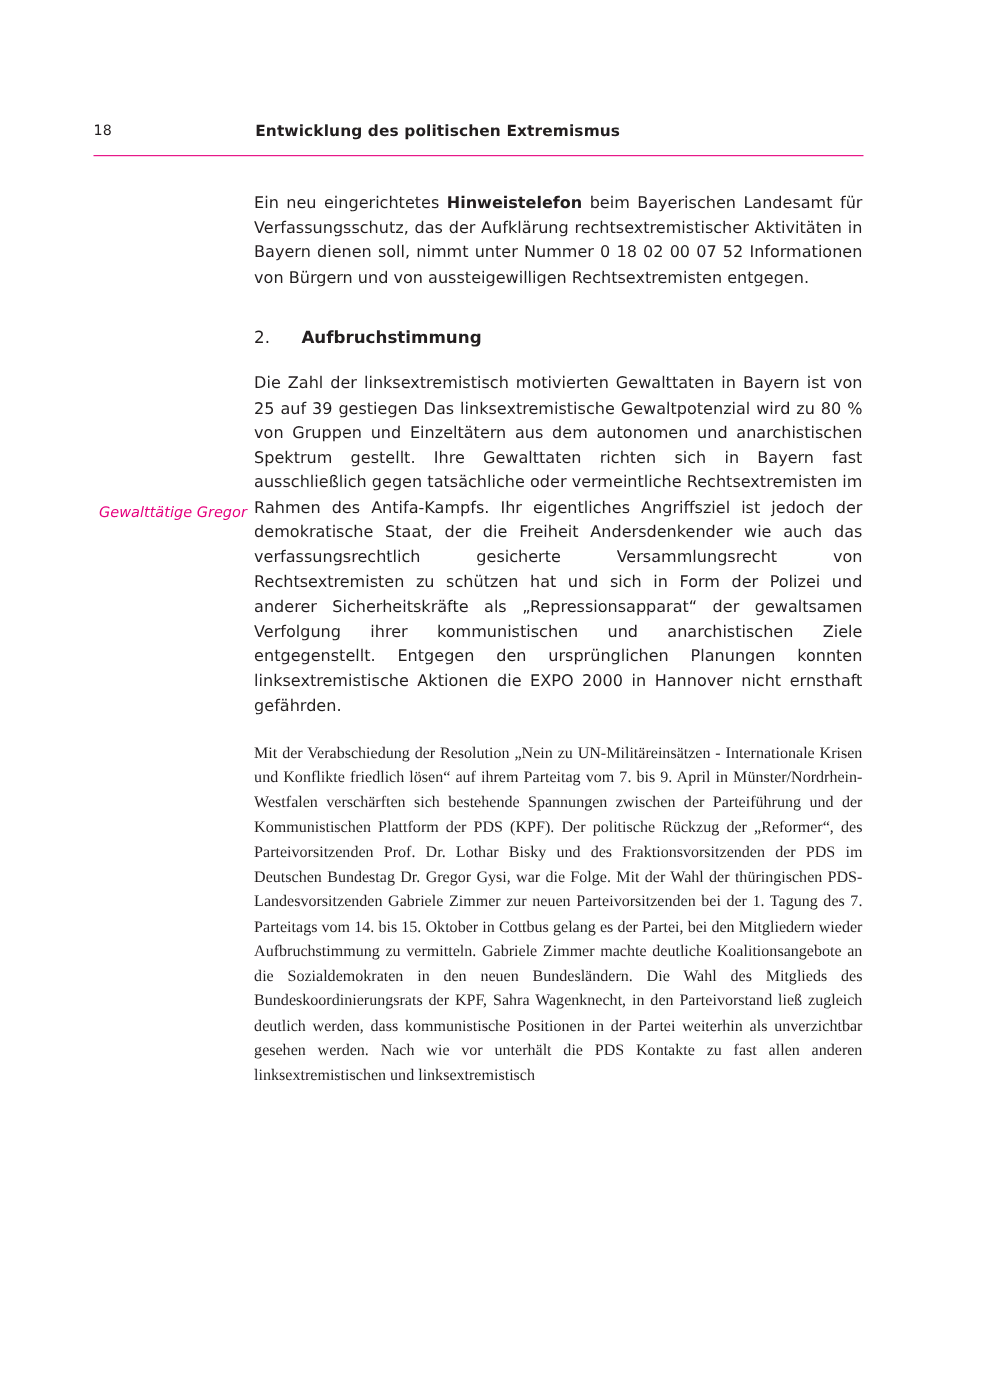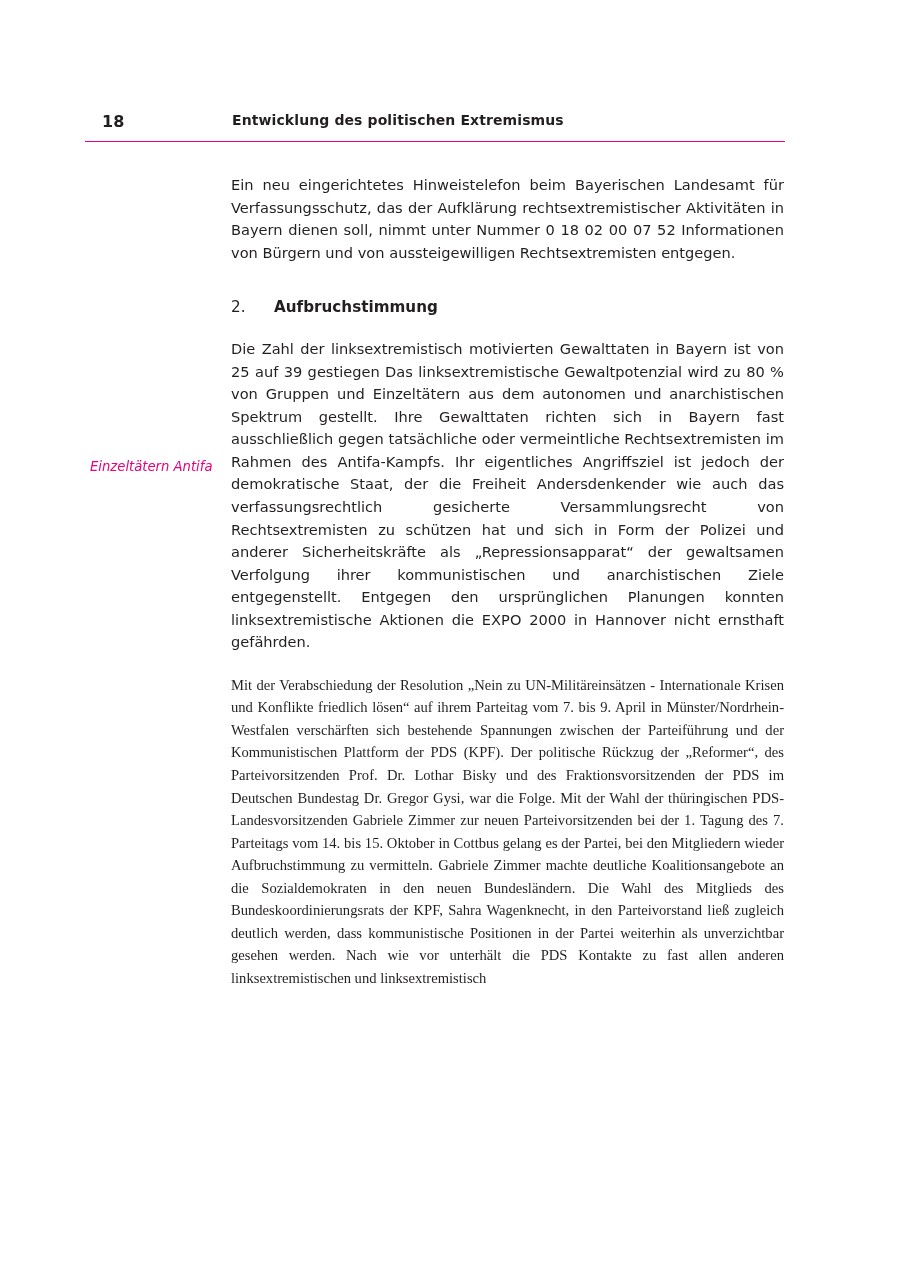--- a/index.html
+++ b/index.html
@@ -27,24 +27,24 @@
   
   .header {
     position: absolute;
     left: 85px;
     top: 112px;
     width: 700px;
     height: 32px;
   }
   .header-pageno {
     position: absolute;
-    left: 17px;
+    left: 0;
     top: 0;
-    font-size: 16px;
-    font-weight: bold;
+    font-size: 13px;
+    font-weight: normal;
     color: #231f20;
     letter-spacing: 0.2px;
   }
   .header-title {
     position: absolute;
     left: 147px;
     top: 0;
     font-size: 14px;
     font-weight: bold;
     color: #231f20;
@@ -85,21 +85,21 @@
     font-size: 14.6px;
     line-height: 1.545;
     text-align: justify;
     text-justify: inter-word;
     color: #231f20;
     margin: 0 0 0 0;
     hyphens: manual;
   }
   .para + .para { margin-top: 20px; font-family: Liberation Serif, serif; }
 
-  .para b { font-weight: normal; }
+  .para b { font-weight: bold; }
 
   .section-head {
     margin-top: 34px;
     margin-bottom: 22px;
     font-size: 15.2px;
     font-weight: bold;
     color: #231f20;
     display: flex;
     align-items: baseline;
   }
@@ -114,21 +114,21 @@
 <body>
 
 <div class="page">
 
   <div class="header">
     <span class="header-pageno">18</span>
     <span class="header-title">Entwicklung des politischen Extremismus</span>
   </div>
   <div class="header-rule"></div>
 
-  <div class="marginalia note-antifa">Einzeltätern Antifa</div>
+  <div class="marginalia note-antifa">Gewalttätige Gregor</div>
 
   <div class="body-col">
 
     <p class="para"><span>Ein neu eingerichtetes </span><b>Hinweistelefon</b><span> beim Bayerischen Landesamt für Verfassungsschutz, das der Aufklärung rechtsextremistischer Aktivitäten in Bayern dienen soll, nimmt unter Nummer 0 18 02 00 07 52 Informationen von Bürgern und von aussteigewilligen Rechtsextremisten entgegen.</span></p>
 
     <div class="section-head">
       <span class="section-num">2.</span>
       <span class="section-title">Aufbruchstimmung</span>
     </div>
 

